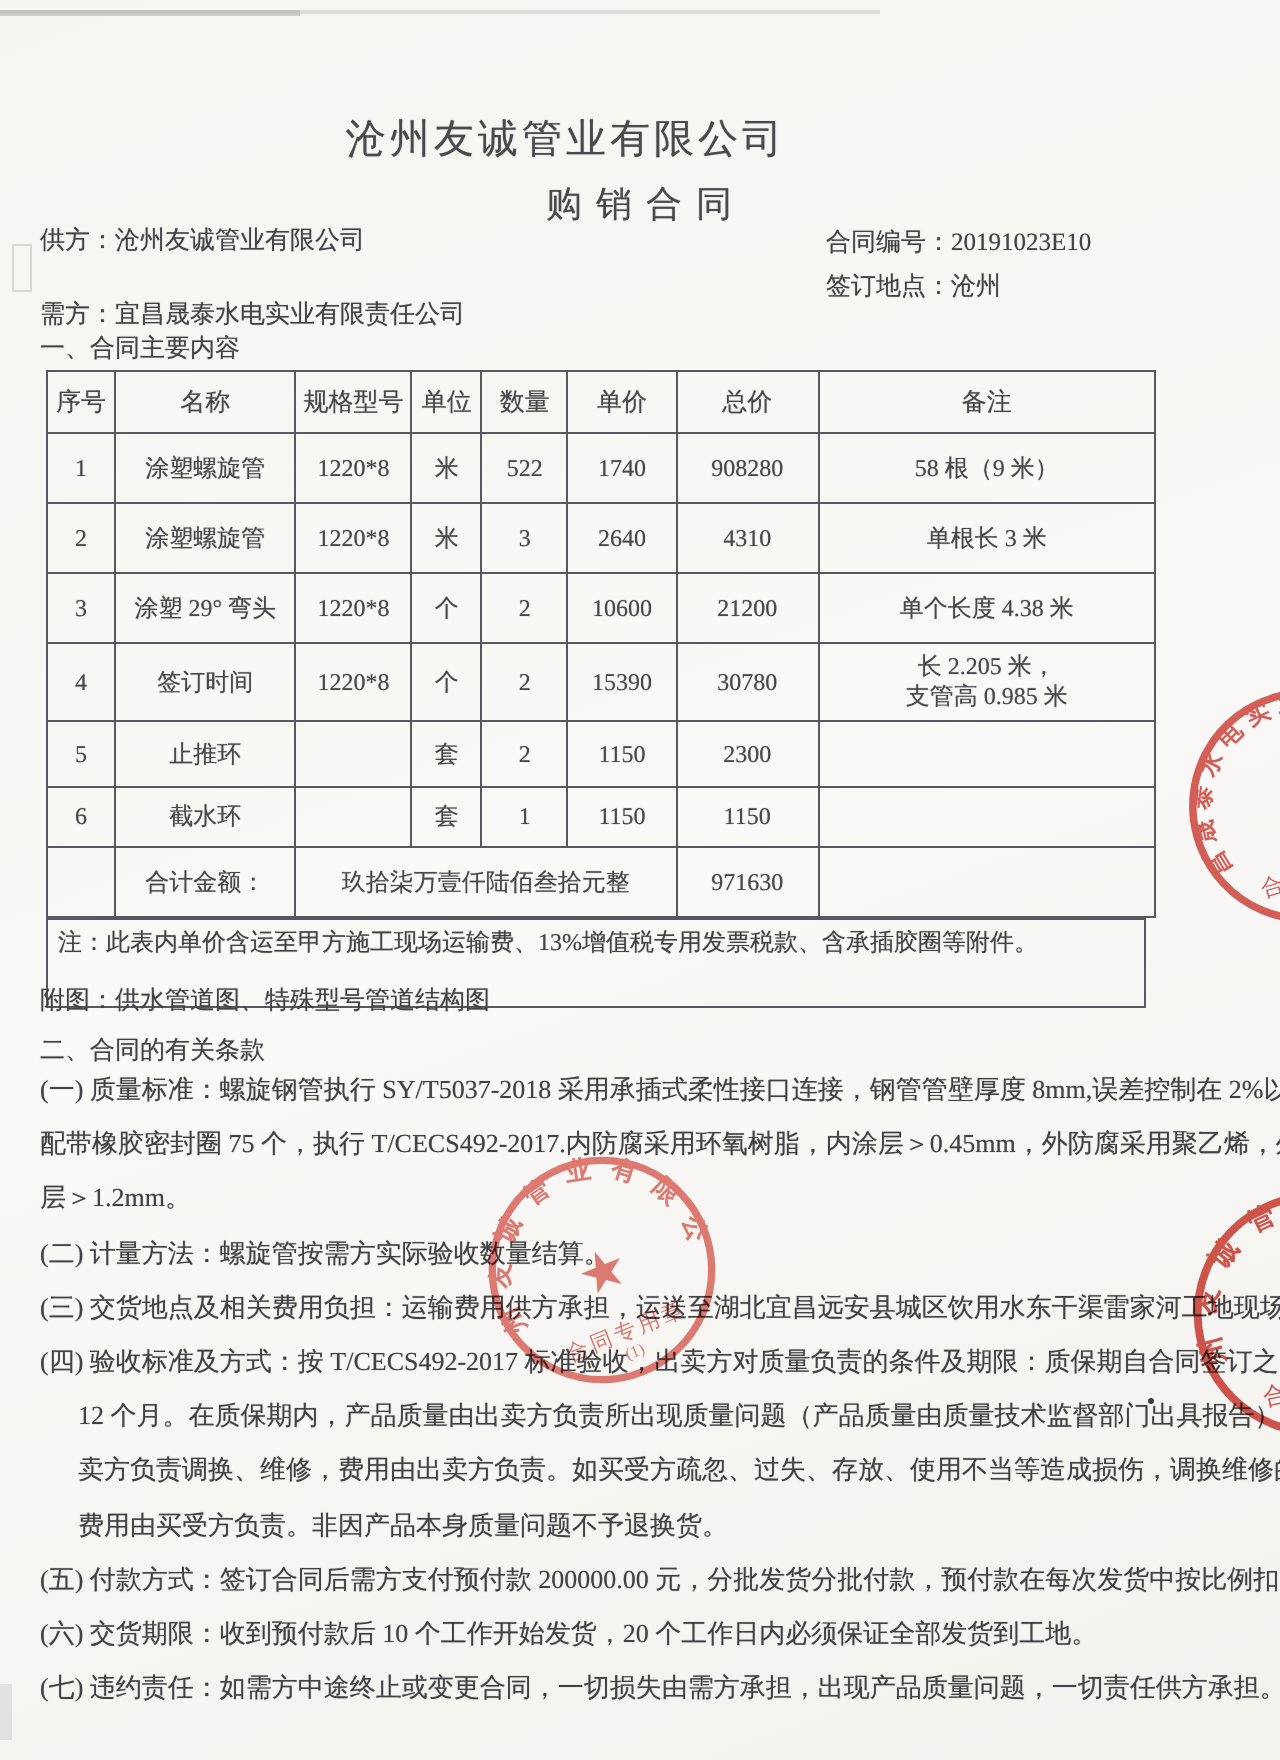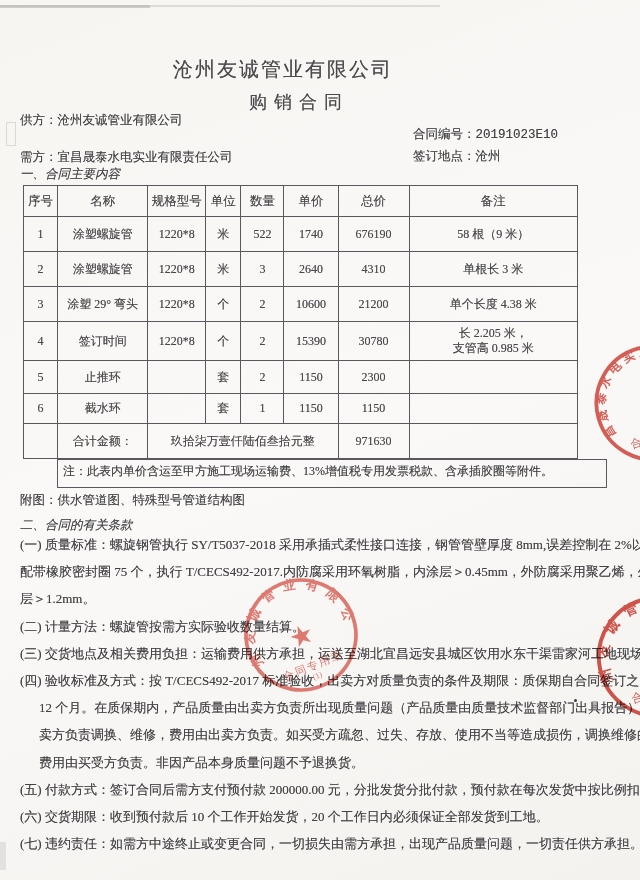--- a/index.html
+++ b/index.html
@@ -16,27 +16,27 @@
   
   .art-topline{position:absolute;left:0;top:5px;width:440px;height:2px;background:#c6c4c1;opacity:.55;}
   .art-topline2{position:absolute;left:0;top:5px;width:150px;height:3px;background:#b4b2af;opacity:.6;}
   .art-leftmark{position:absolute;left:6px;top:122px;width:8px;height:22px;border:1px solid #cfcdca;opacity:.7;}
   .art-speck{position:absolute;left:574px;top:699px;width:3px;height:3px;background:#3c3b3d;border-radius:50%;}
   .art-bleft{position:absolute;left:0;top:842px;width:6px;height:28px;background:#dedcd9;opacity:.8;}
 
   .title{position:absolute;top:56px;left:0;width:566px;text-align:center;
     font-size:20px;letter-spacing:2px;color:#4a494b;}
   .subtitle{position:absolute;top:90px;left:0;width:598px;text-align:center;
-    font-size:18px;letter-spacing:7px;color:#4a494b;}
+    font-size:18px;letter-spacing:7px;color:#4a494b;padding-left:24px;}
 
   .meta{font-size:12.5px;color:#434245;}
   .meta-supplier{position:absolute;left:20px;top:112px;}
   .meta-buyer{position:absolute;left:20px;top:149px;}
-  .meta-right{position:absolute;left:413px;top:124px;line-height:22px;font-family:Liberation Mono, monospace;}
-  .sec-heading{position:absolute;left:20px;font-size:12.5px;color:#434245;font-style:italic;}
+  .meta-right{position:absolute;left:413px;top:110px;line-height:22px;}
+  .sec-heading{position:absolute;left:20px;font-size:12.5px;color:#434245;}
   .sec1{top:166px;}
   .sec2{top:517px;}
 
   table.items{
     position:absolute;left:23px;top:185px;
     border-collapse:collapse;table-layout:fixed;width:555px;
     font-size:12px;color:#48474a;
   }
   table.items th,table.items td{
     border:1px solid #5a585c;text-align:center;vertical-align:middle;
@@ -45,22 +45,21 @@
   table.items th{height:30px;font-size:12.5px;}
   table.items td{height:34px;}
   table.items tr.r3 td{height:38px;line-height:1.25;}
   table.items tr.r4 td{height:32px;}
   table.items tr.r5 td{height:29px;}
   table.items tr.total td{height:34px;}
 
   .note-box{
     position:absolute;left:23px;top:459px;width:543px;height:24px;
     border:1px solid #5a585c;font-size:12px;color:#434245;
-    padding:3px 0 0 5px;
-    margin-left:34px;
+    padding:3px 0 16px 5px;
   }
   .attachment{position:absolute;left:20px;top:492px;font-size:12.5px;color:#434245;}
 
   .clauses{position:absolute;left:20px;top:531px;width:592px;
     font-size:13px;line-height:27.2px;color:#424144;}
   .cl-line{white-space:nowrap;}
   .cl-line.hang{margin-left:19px;}
 
   
   .seal{position:absolute;mix-blend-mode:multiply;opacity:.8;pointer-events:none;}
@@ -119,21 +118,21 @@
         </tr>
       </thead>
       <tbody>
         <tr class="r0">
           <td>1</td>
           <td>涂塑螺旋管</td>
           <td>1220*8</td>
           <td>米</td>
           <td>522</td>
           <td>1740</td>
-          <td>676190</td>
+          <td>908280</td>
           <td>58 根（9 米）</td>
         </tr>
         <tr class="r1">
           <td>2</td>
           <td>涂塑螺旋管</td>
           <td>1220*8</td>
           <td>米</td>
           <td>3</td>
           <td>2640</td>
           <td>4310</td>

